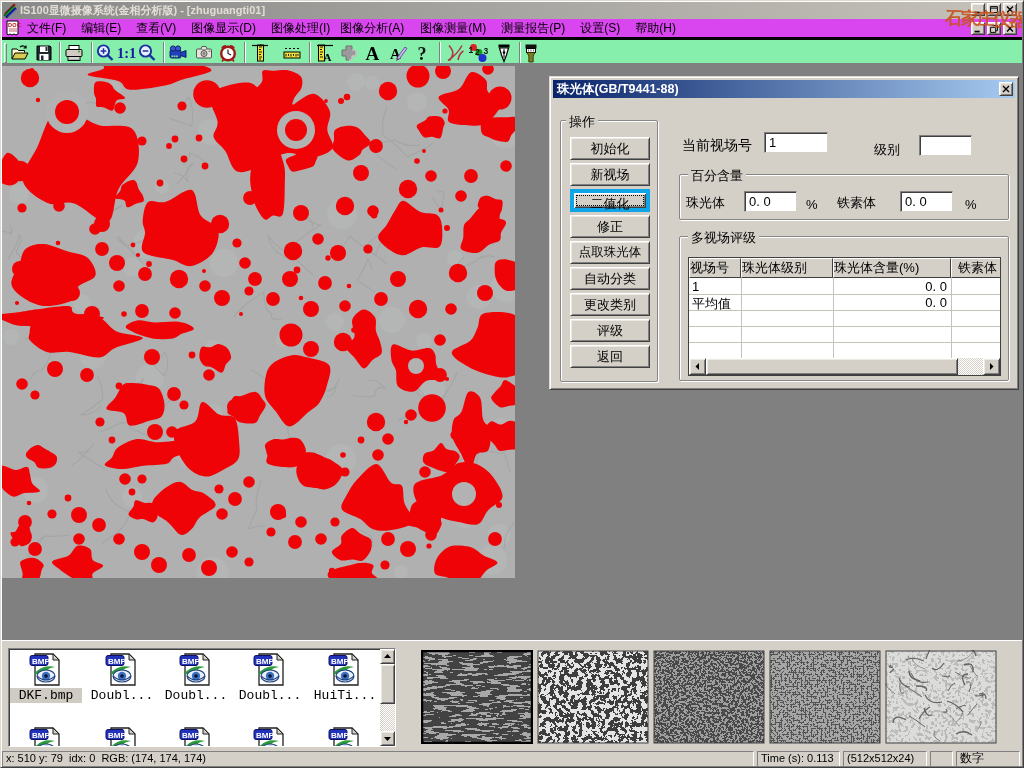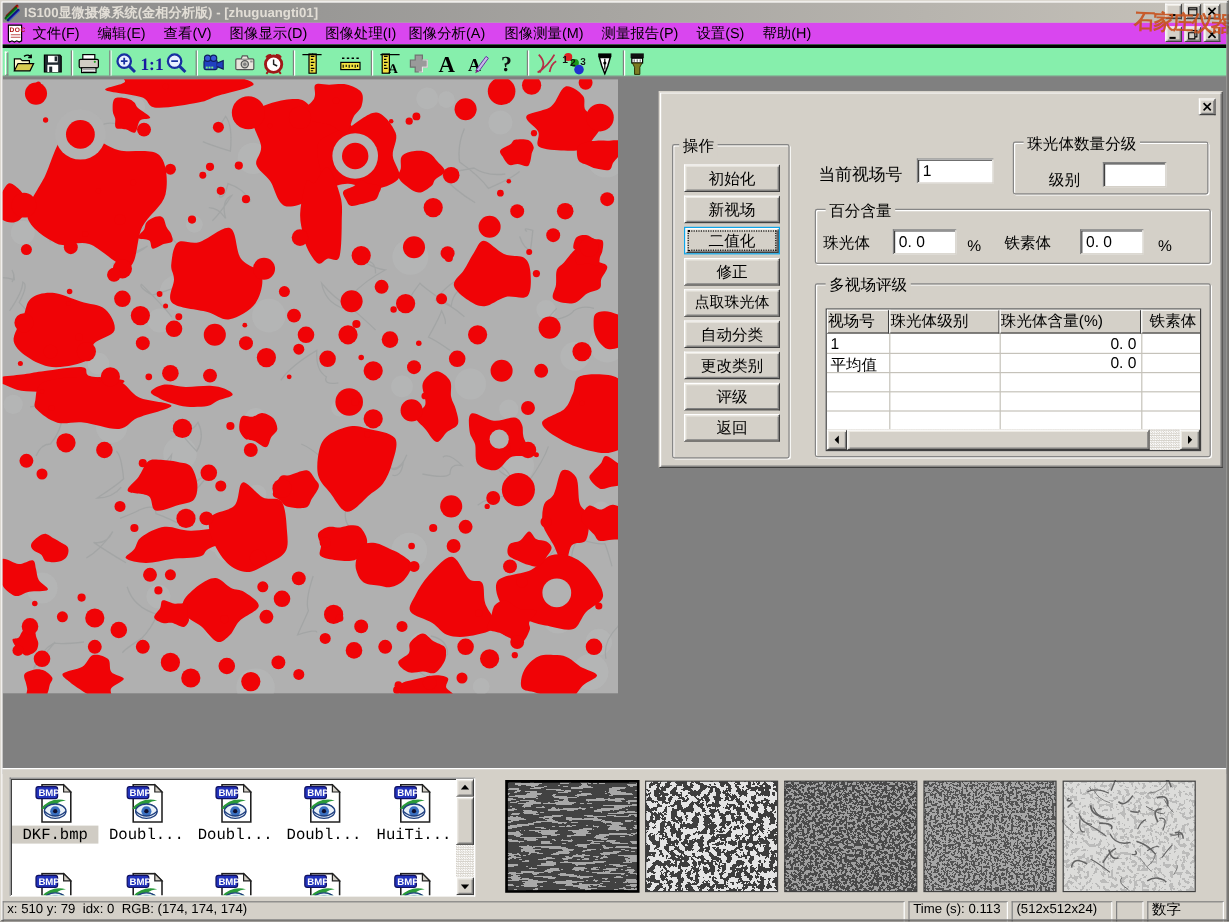--- a/index.html
+++ b/index.html
@@ -537,45 +537,45 @@
         <circle cx="136" cy="189" r="2.1"></circle>
       </g>
 <circle cx="65" cy="46" r="21" fill="#b2b2b2"></circle>
       <circle cx="65" cy="46" r="12" fill="#f00306"></circle>
       <circle cx="294" cy="64" r="19" fill="#b2b2b2"></circle>
       <circle cx="294" cy="64" r="11" fill="#f00306"></circle>
       <circle cx="462" cy="428" r="12" fill="#b2b2b2"></circle>
       <circle cx="414" cy="300" r="8" fill="#b2b2b2"></circle>
 </svg></div>
 <div class="abs" style="left:549px;top:76px;width:470px;height:314px;background:#d4d0c8;border-top:1px solid #dcd8d0;border-left:1px solid #dcd8d0;border-right:1px solid #404040;border-bottom:1px solid #404040;box-shadow:inset 1px 1px 0 #fff, inset -1px -1px 0 #808080;z-index:20">
+  <div class="abs" style="left:3px;top:3px;width:462px;height:18px;background:linear-gradient(to right,#0a246a,#a6caf0);display:flex;align-items:center">
+    <span style="color:#fff;font-weight:bold;font-size:12.5px;margin-left:4px">珠光体(GB/T9441-88)</span>
+  </div>
   <div class="btn abs" style="left:449px;top:5px;width:14px;height:14px">
       <svg class="glyph" viewBox="0 0 14 14">
         <path d="M3.5,3.5 L10.5,10.5 M10.5,3.5 L3.5,10.5" stroke="#000" stroke-width="1.6"></path>
       </svg>
     </div>
 
   <div class="gb" style="left:10px;top:43px;width:98px;height:262px">
       <span class="gblab" style="left:5px">操作</span>
     </div>
   <div class="dlgbtn" style="top:59.5px">初始化</div>
   <div class="dlgbtn" style="top:85.5px">新视场</div>
-  <div class="dlgbtn" style="top:111.5px;border:1px solid #0ea5e9;box-shadow:inset 1px 1px 0 #fff,inset -1px -1px 0 #404040,inset 2px 2px 0 #ece9e2,inset -2px -2px 0 #808080">二值化<div style="position:absolute;left:3px;top:3px;right:3px;bottom:3px;outline:1px dotted #000"></div></div>
+  <div class="dlgbtn" style="top:111.5px;border:4px solid #0ea5e9;box-shadow:inset 1px 1px 0 #fff,inset -1px -1px 0 #404040,inset 2px 2px 0 #ece9e2,inset -2px -2px 0 #808080">二值化<div style="position:absolute;left:3px;top:3px;right:3px;bottom:3px;outline:1px dotted #000"></div></div>
   <div class="dlgbtn" style="top:137.5px">修正</div>
   <div class="dlgbtn" style="top:163.5px;font-size:12.5px">点取珠光体</div>
   <div class="dlgbtn" style="top:189.5px">自动分类</div>
   <div class="dlgbtn" style="top:215.5px">更改类别</div>
   <div class="dlgbtn" style="top:241.5px">评级</div>
   <div class="dlgbtn" style="top:267.5px">返回</div>
 
   <div class="dlglabel" style="left:132px;top:60px;font-size:14px">当前视场号</div>
   <div class="inp" style="left:214px;top:55px;width:64px;height:21px">1</div>
 
-  <div class="gb" style="left:294px;top:41px;width:163px;height:44px">
-      <span class="gblab" style="left:8px">珠光体数量分级</span>
-    </div>
   <div class="dlglabel" style="left:324px;top:64px">级别</div>
   <div class="inp" style="left:369px;top:58px;width:53px;height:21px"></div>
 
   <div class="gb" style="left:129px;top:97px;width:330px;height:46px">
       <span class="gblab" style="left:8px">百分含量</span>
     </div>
   <div class="dlglabel" style="left:136px;top:117px">珠光体</div>
   <div class="inp" style="left:194px;top:114px;width:53px;height:21px">0. 0</div>
   <div class="dlglabel" style="left:256px;top:120px">%</div>
   <div class="dlglabel" style="left:287px;top:117px">铁素体</div>

